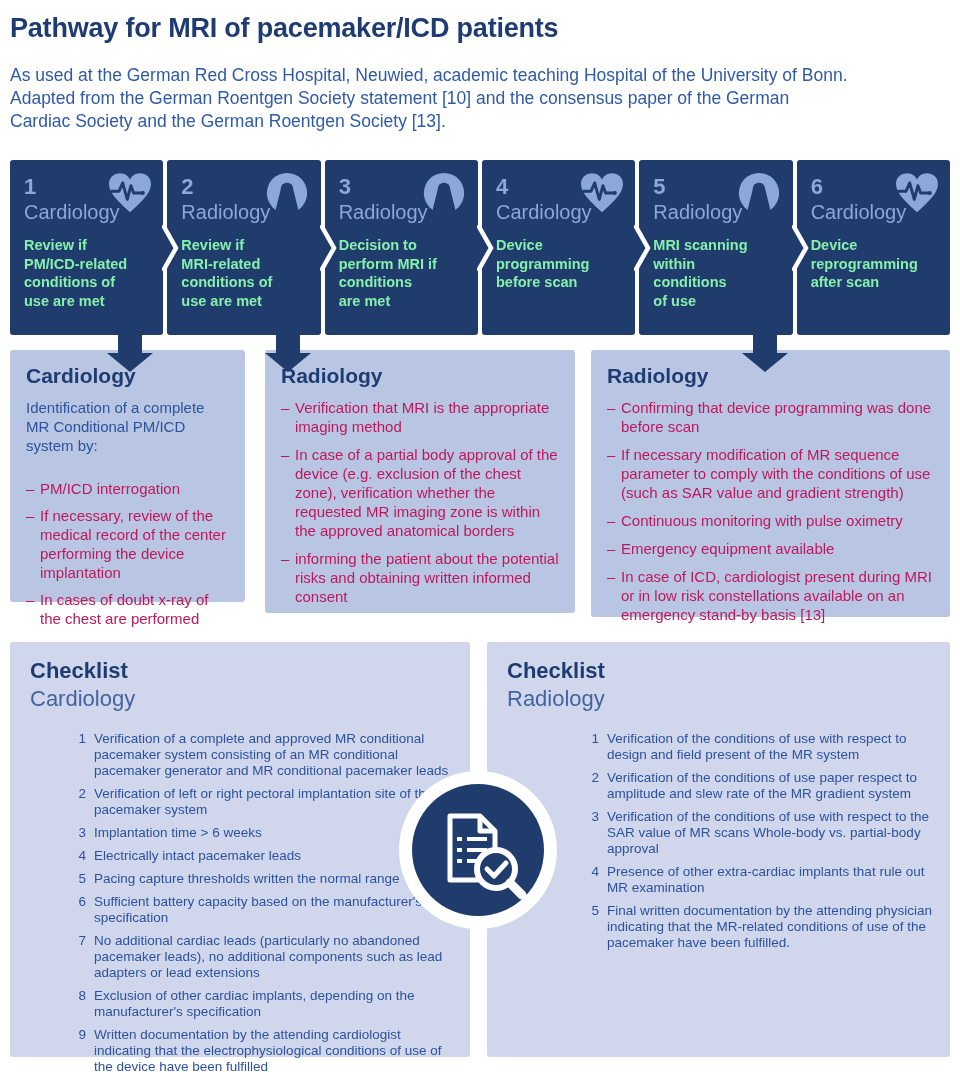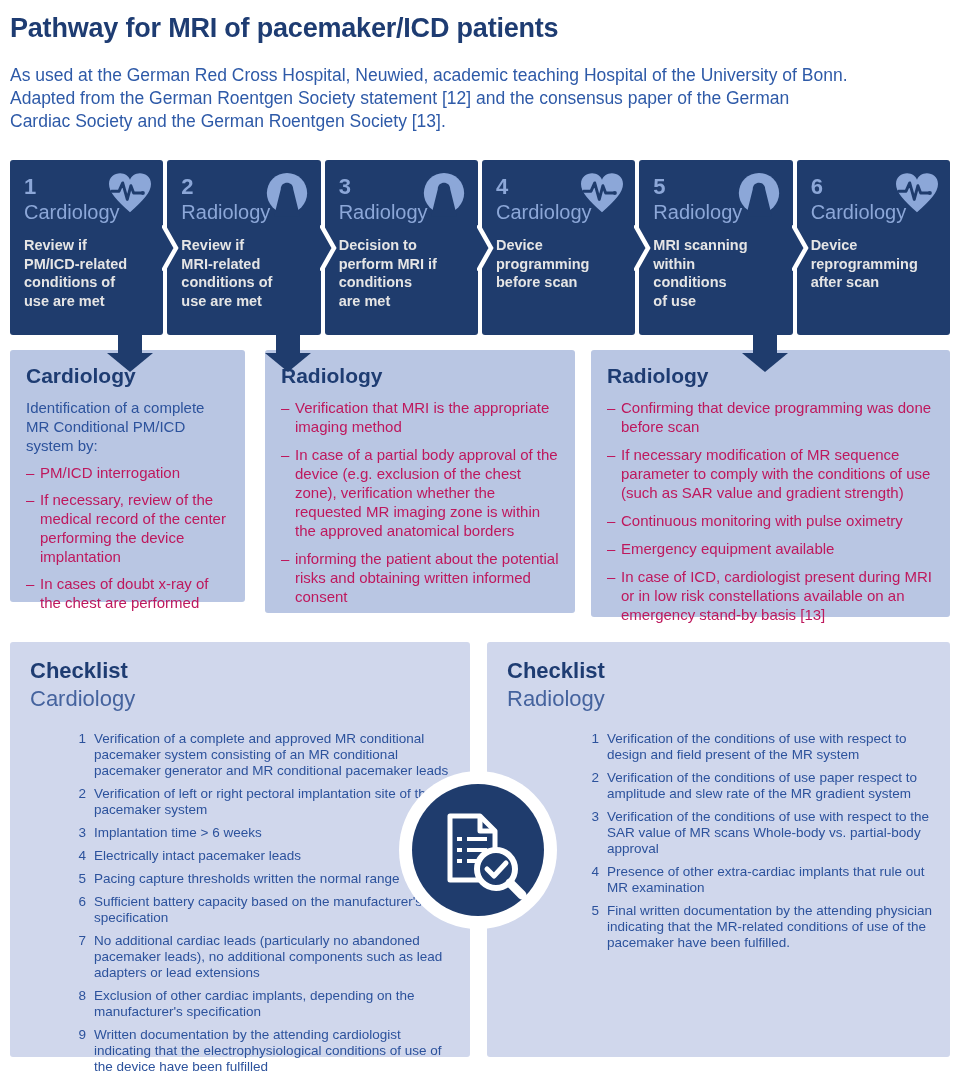--- a/index.html
+++ b/index.html
@@ -23,21 +23,21 @@
     position:absolute; left:10px; top:160px; width:940px; height:175px;
     display:flex; gap:4px;
   }
   .step {
     position:relative; flex:1; background:#1F3C6D; border-radius:3px;
     padding:14px 12px 0 14px;
   }
   .step-number { font-size:22px; font-weight:bold; color:#8CA7D8; line-height:26px; }
   .step-dept   { font-size:20px; color:#8CA7D8; line-height:24px; }
   .step-desc   {
-    margin-top:12px; font-size:14.5px; font-weight:bold; color:#e5e5e5;
+    margin-top:12px; font-size:14.5px; font-weight:bold; color:#86efac;
     line-height:18.5px; white-space:pre-line;
   }
   .step-icon { position:absolute; top:12px; right:10px; }
   .chev {
     position:absolute; right:-16px; top:50%; margin-top:-23px;
     width:17px; height:46px; z-index:2; pointer-events:none;
   }
 
   
   .down-arrow { position:absolute; top:333px; width:46px; z-index:3; }
@@ -51,21 +51,21 @@
 
   
   .detail {
     position:absolute; top:350px; background:#B9C6E3; border-radius:3px;
     padding:14px 14px 0 16px;
   }
   .detail-0 { left:10px;  width:235px; height:252px; }
   .detail-1 { left:265px; width:310px; height:263px; }
   .detail-2 { left:591px; width:359px; height:267px; }
   .detail-title { font-size:21px; font-weight:bold; color:#1E3C72; margin-bottom:10px; }
-  .detail-intro { font-size:15px; line-height:19px; color:#2C529C; margin-bottom:8px; }
+  .detail-intro { font-size:15px; line-height:19px; color:#2C529C; margin-bottom:24px; }
   .dash-list { list-style:none; }
   .dash-list li {
     position:relative; padding-left:14px; margin-bottom:9px;
     font-size:15px; line-height:19px; color:#be185d;
   }
   .dash-list li::before { content:"\2013"; position:absolute; left:0; top:0; }
   .detail-0 .dash-list li { margin-bottom:8px; }
 
   
   .checklist {
@@ -95,21 +95,21 @@
   .center-badge .inner {
     width:132px; height:132px; border-radius:50%; background:#1F3C6D;
     display:flex; align-items:center; justify-content:center;
   }
 </style>
 </head>
 <body>
 
 <h1 class="page-title">Pathway for MRI of pacemaker/ICD patients</h1>
 <p class="page-subtitle">As used at the German Red Cross Hospital, Neuwied, academic teaching Hospital of the University of Bonn.
-Adapted from the German Roentgen Society statement [12] and the consensus paper of the German
+Adapted from the German Roentgen Society statement [10] and the consensus paper of the German
 Cardiac Society and the German Roentgen Society [13].</p>
 
 <div class="steps">
 
   <div class="step">
     <div class="step-number">1</div>
     <div class="step-dept">Cardiology</div>
     <div class="step-desc">Review if
 PM/ICD-related
 conditions of

